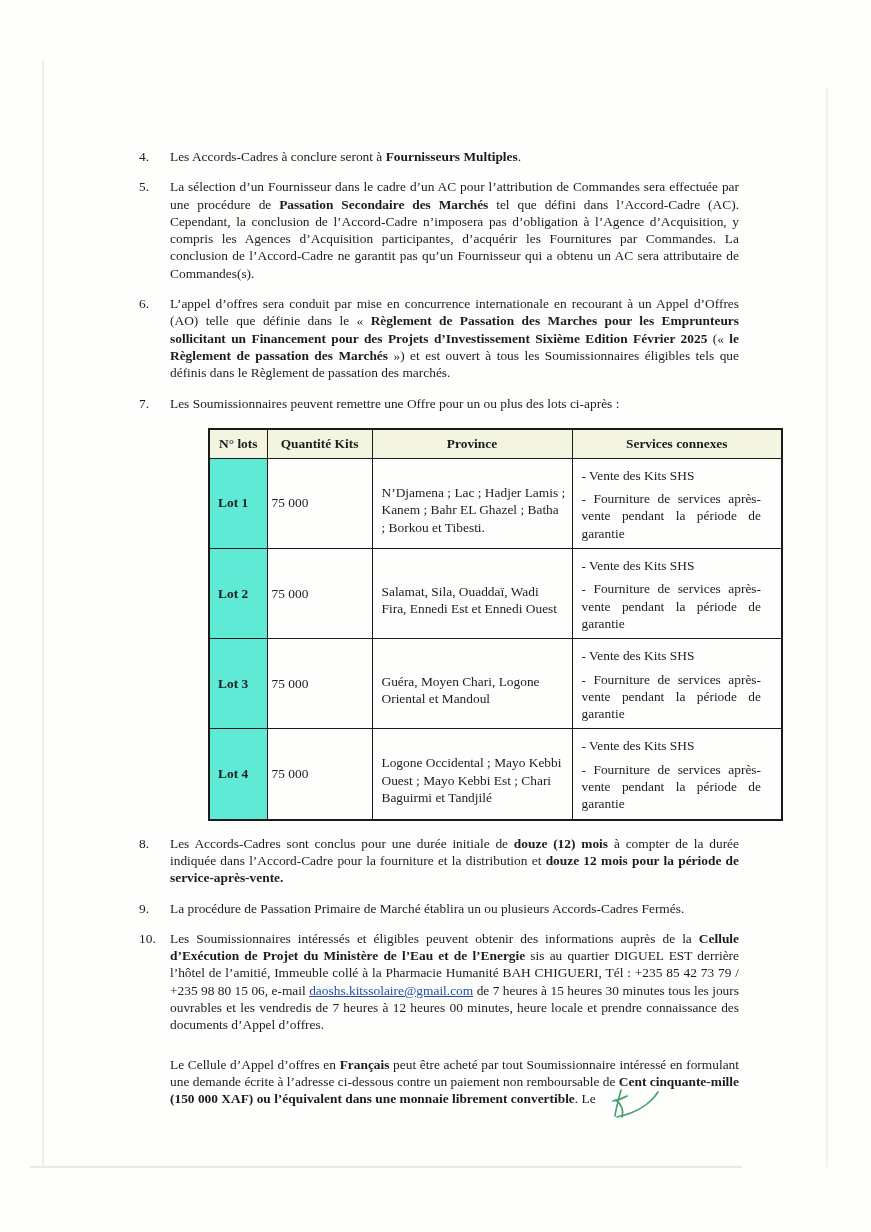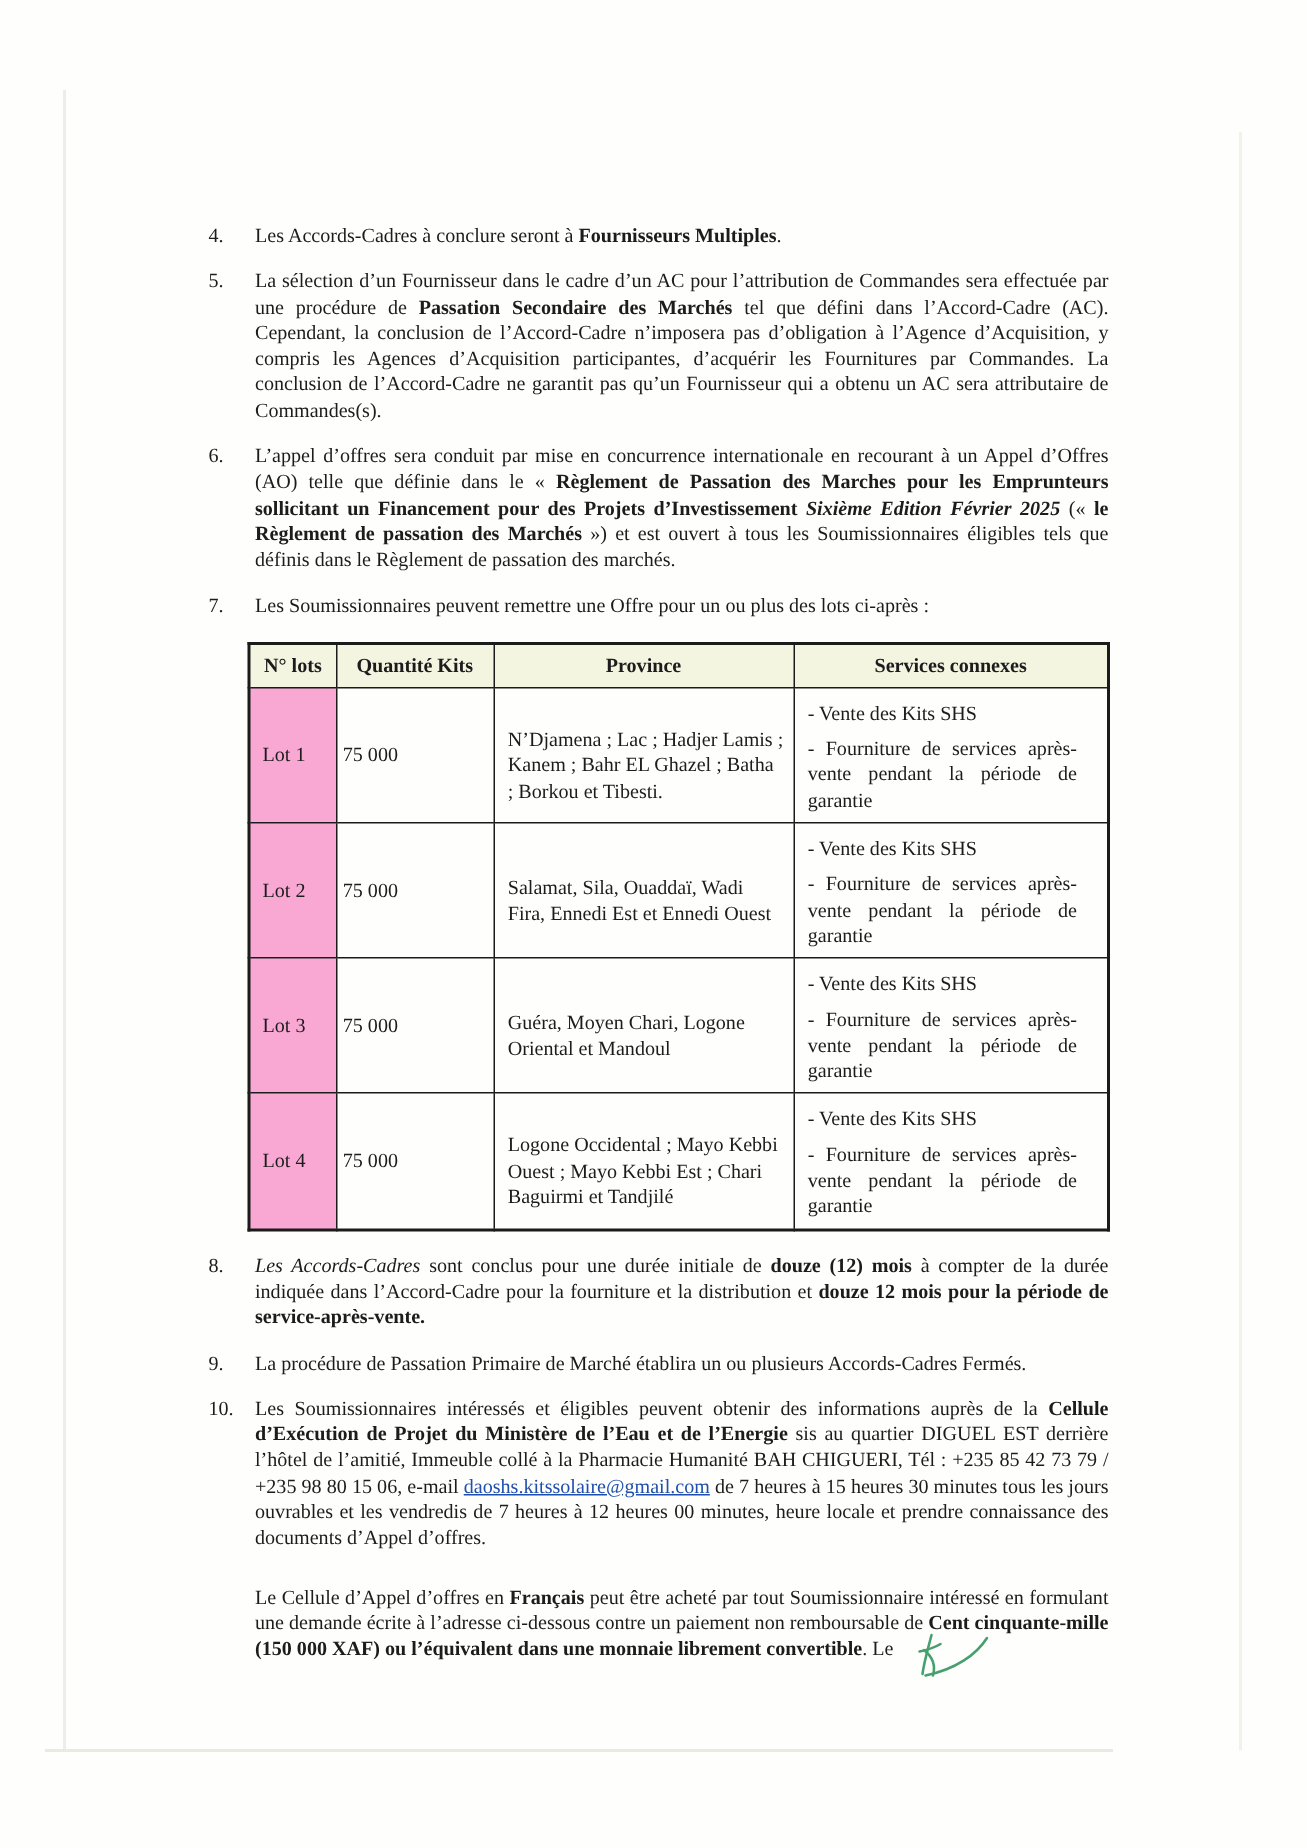--- a/index.html
+++ b/index.html
@@ -7,29 +7,29 @@
         font-family:"Liberation Serif","DejaVu Serif",serif;color:#1c1c1c;}
   .edge{position:absolute;}
   .edge-left{left:42px;top:60px;width:2px;height:1107px;background:#ededea;}
   .edge-right{left:826px;top:88px;width:2px;height:1079px;background:#f3f2e8;}
   .edge-bottom{left:30px;top:1166px;width:712px;height:2px;background:#e9ebe0;}
   .content{position:absolute;left:139px;top:148px;width:600px;font-size:13.4px;}
   .item{display:flex;margin-bottom:13px;}
   .num{flex:0 0 31px;line-height:17.3px;}
   .txt{flex:1;text-align:justify;line-height:17.3px;}
   .b{font-weight:bold;}
-  .i{font-style:italic;}
+  .i{}
   a.email{color:#1f4fae;text-decoration:underline;cursor:pointer;}
   .table-wrap{margin:16px 0 14px 26px;}
   table{border-collapse:collapse;width:573px;border:2px solid #1b1b1b;
-        font-size:13.4px;table-layout:fixed;}
+        font-size:13.4px;table-layout:fixed;margin-left:43px;}
   th,td{border:1px solid #1b1b1b;}
   th{background:#f4f5e0;padding:6px 3px;text-align:center;font-weight:bold;}
   col.c-lot{width:58px;}col.c-qty{width:105px;}col.c-prov{width:200px;}col.c-serv{width:210px;}
-  td.lot{background:#f9a8d4;font-weight:normal;padding:4px 16px 4px 8px;vertical-align:middle;}
+  td.lot{background:#5eead4;font-weight:bold;padding:4px 16px 4px 8px;vertical-align:middle;}
   td.qty{font-weight:normal;text-align:left;vertical-align:middle;padding:4px;}
   td.prov{padding:19px 6px 6px 9px;vertical-align:middle;line-height:17.5px;}
   td.serv{padding:2px 20px 6px 9px;vertical-align:top;}
   td.serv .svc{margin:6px 0 0 0;text-align:justify;line-height:17.3px;}
   .closing{margin-top:22px;padding-left:31px;text-align:justify;line-height:17.3px;}
   .signature{position:absolute;left:592px;top:1083px;}
 </style>
 </head>
 <body>
 

